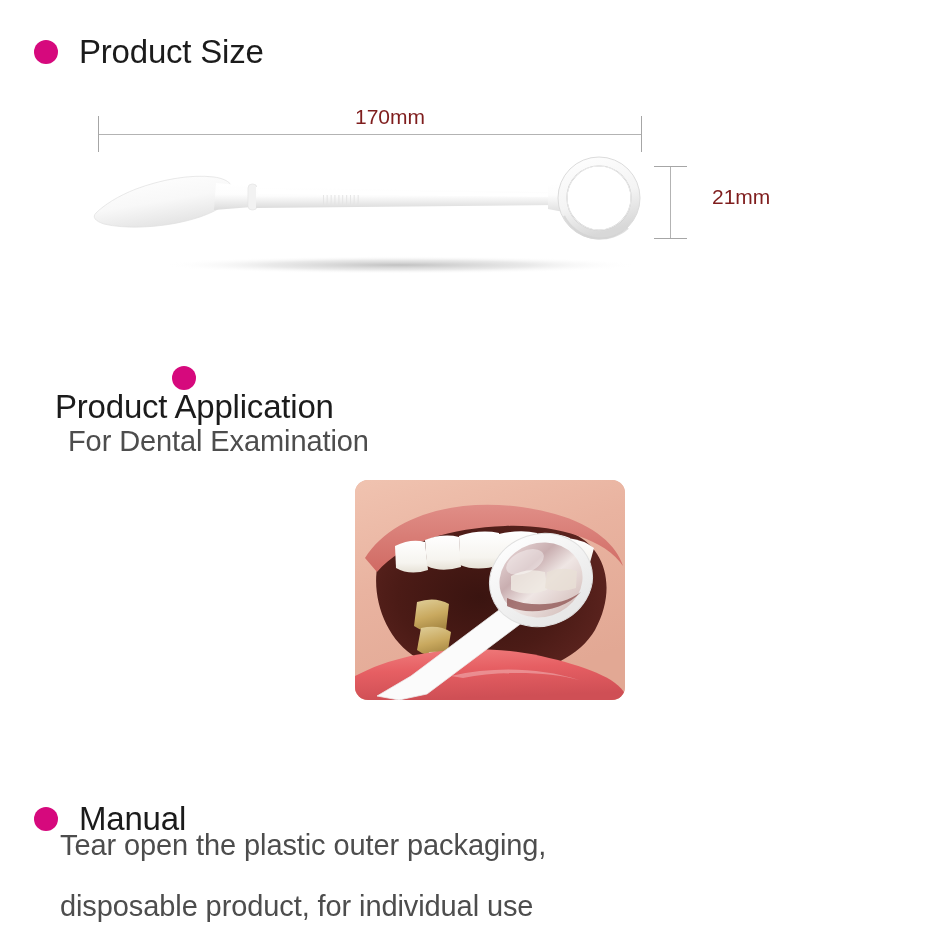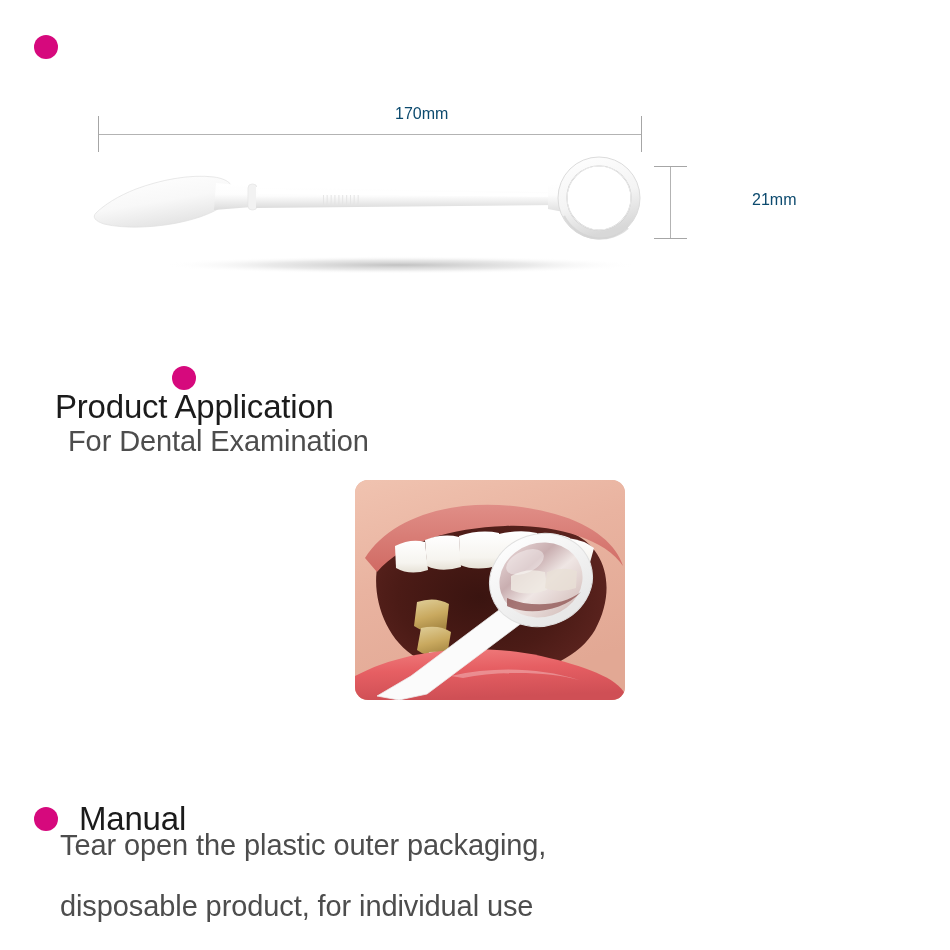--- a/index.html
+++ b/index.html
@@ -63,28 +63,27 @@
 
   
   #size-diagram {
     position: absolute;
     left: 0; top: 0;
     width: 950px; height: 330px;
   }
 
   .dim-label {
     position: absolute;
-    font-size: 16px;
-    color: #0c4a6e;
+    font-size: 21px;
+    color: #7f1d1d;
     white-space: nowrap;
     line-height: 1;
-    margin-left: 40px;
   }
   #label-170 { left: 355px; top: 106px; }
-  #label-21  { left: 712px; top: 192px; }
+  #label-21  { left: 712px; top: 186px; }
 
   
   #dim-h-line {
     position: absolute;
     left: 98px; top: 134px;
     width: 543px; height: 1px;
     background: #b3b3b3;
   }
   #dim-h-tick-l, #dim-h-tick-r {
     position: absolute;
@@ -122,20 +121,21 @@
   }
   #photo svg { display: block; width: 100%; height: 100%; }
 </style>
 </head>
 <body>
 
 <div id="page">
 
   <div class="section-head" id="head-size">
     <span class="bullet"></span>
+    <span class="head-text">Product Size</span>
   </div>
 
   <div id="size-diagram">
 
     <span class="dim-label" id="label-170">170mm</span>
     <div id="dim-h-line"></div>
     <div id="dim-h-tick-l"></div>
     <div id="dim-h-tick-r"></div>
 
     <span class="dim-label" id="label-21">21mm</span>

